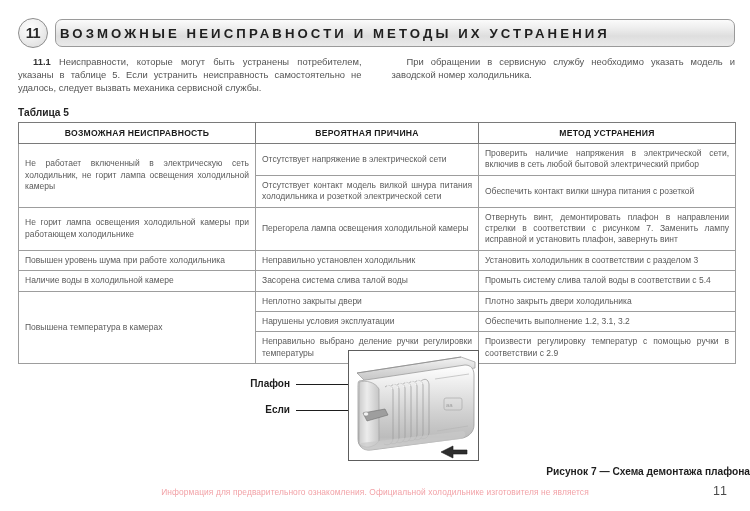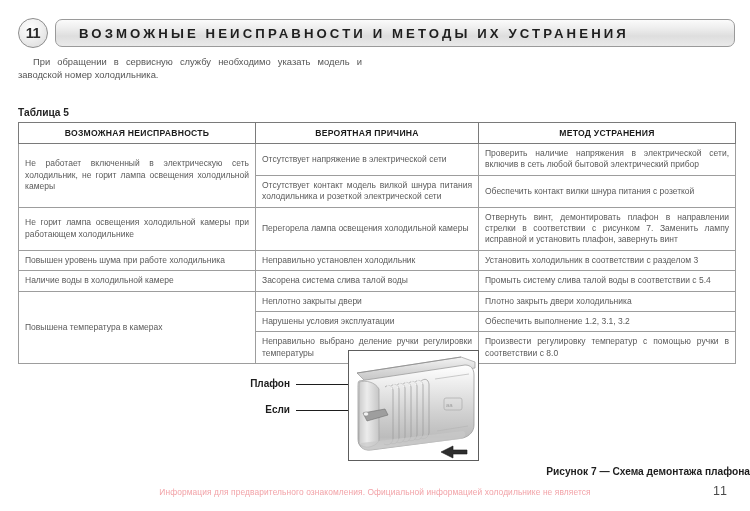--- a/index.html
+++ b/index.html
@@ -49,21 +49,21 @@
     width: 680px;
     height: 28px;
     border: 1.2px solid #9a9a9a;
     border-radius: 7px;
     background: linear-gradient(to bottom, #fbfbfb 0%, #ececec 35%, #dedede 62%, #eaeaea 100%);
     box-sizing: border-box;
     display: flex;
     align-items: center;
   }
   .title-bar .title-text {
-    padding-left: 23px;
+    padding-left: 4px;
     font-size: 13.2px;
     font-weight: bold;
     letter-spacing: 3.1px;
     color: #1f1f1f;
     white-space: nowrap;
   }
 
   
   .intro {
     position: absolute;
@@ -215,20 +215,23 @@
 
 <div class="section-header">
   <div class="chapter-badge">11</div>
   <div class="title-bar">
     <span class="title-text">ВОЗМОЖНЫЕ НЕИСПРАВНОСТИ И МЕТОДЫ ИХ УСТРАНЕНИЯ</span>
   </div>
 </div>
 
 <div class="intro">
   <div class="intro-col">
+    <p><span class="para-num">11.1</span><span> Неисправности, которые могут быть устранены потребителем, указаны в таблице 5. Если устранить неисправность самостоятельно не удалось, следует вызвать механика сервисной службы.</span></p>
+  </div>
+  <div class="intro-col">
     <p>При обращении в сервисную службу необходимо указать модель и заводской номер холодильника.</p>
   </div>
 </div>
 
 <div class="table-caption">Таблица 5</div>
 
 <table class="fault-table">
   <colgroup>
     <col class="c1">
       <col class="c2">
@@ -275,21 +278,21 @@
       <td rowspan="3" class="center-v">Повышена температура в камерах</td>
       <td>Неплотно закрыты двери</td>
       <td>Плотно закрыть двери холодильника</td>
     </tr>
     <tr>
       <td>Нарушены условия эксплуатации</td>
       <td>Обеспечить выполнение 1.2, 3.1, 3.2</td>
     </tr>
     <tr>
       <td>Неправильно выбрано деление ручки регулировки температуры</td>
-      <td>Произвести регулировку температур с помощью ручки в соответствии с 8.0</td>
+      <td>Произвести регулировку температур с помощью ручки в соответствии с 2.9</td>
     </tr>
   </tbody>
 </table>
 
 <div class="figure-area">
 
   <div class="callout-label callout-plafon">Плафон</div>
   <div class="callout-label callout-vint">Если</div>
 
   <div class="leader leader-plafon"></div>
@@ -362,14 +365,14 @@
       <path d="M12 92 L114 80 C118 82 117 86 112 88 L22 99 C15 100 11 96 12 92 Z" fill="#c9c9c9" opacity="0.7"></path>
 
       <g>
         <path d="M118 99 L104 99 L104 95 L92 101 L104 107 L104 103 L118 103 Z" fill="#2e2e2e" stroke="#1a1a1a" stroke-width="0.6" stroke-linejoin="round"></path>
       </g>
     </svg>
   </div>
 </div>
 
 <div class="figure-caption">Рисунок 7 — Схема демонтажа плафона</div>
-<div class="footer-note">Информация для предварительного ознакомления. Официальной информацией холодильнике не является</div>
+<div class="footer-note">Информация для предварительного ознакомления. Официальной холодильнике изготовителя не является</div>
 <div class="page-number">11</div>
 
 </body></html>

